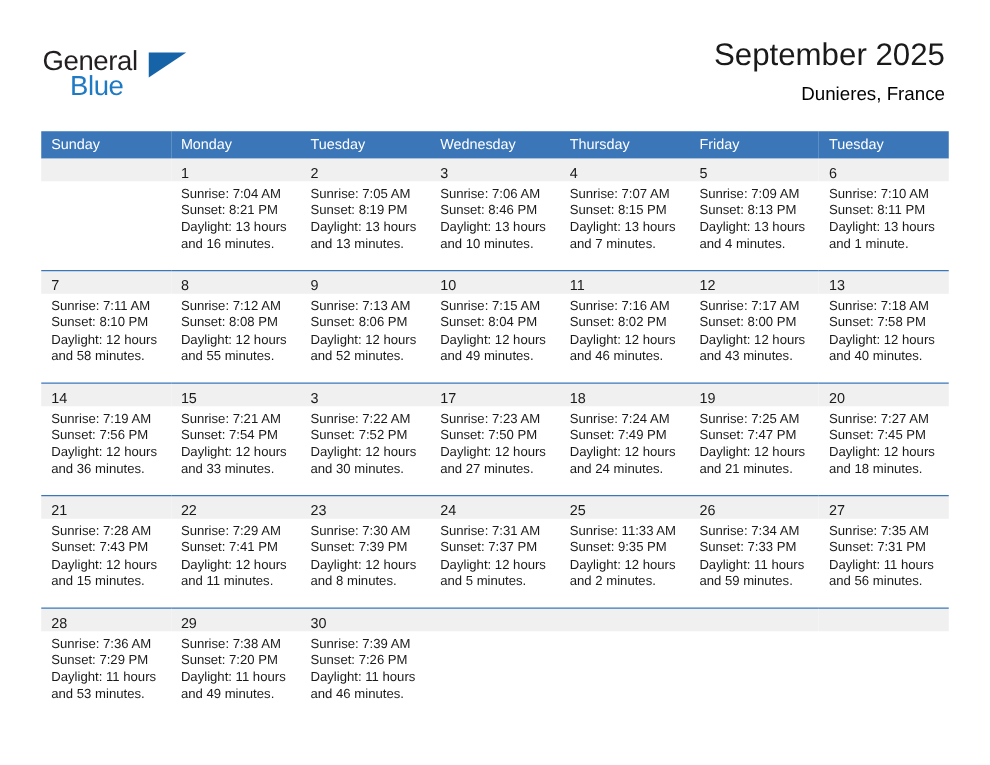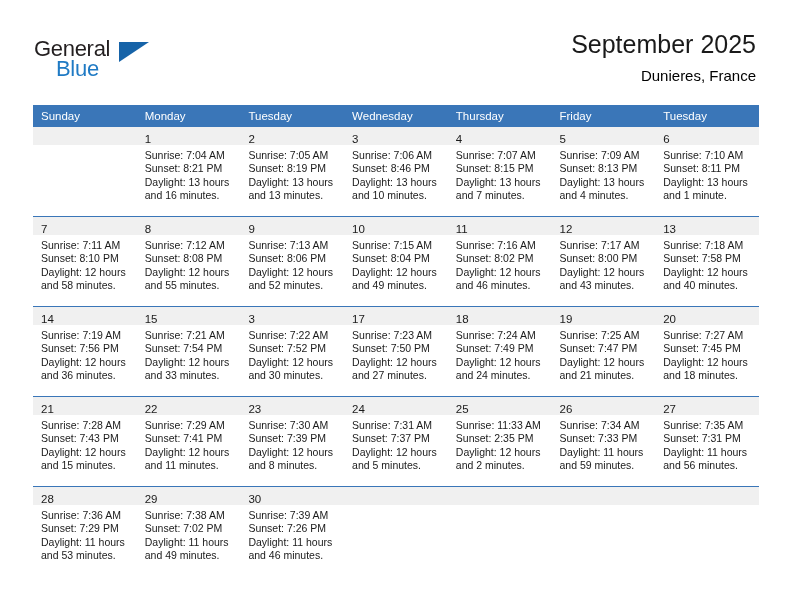--- a/index.html
+++ b/index.html
@@ -474,21 +474,21 @@
                   <div>Daylight: 12 hours</div>
                   <div>and 5 minutes.</div>
                 </div>
               </div>
             </td>
             <td>
               <div class="cell">
                 <div class="daynum-band"><span class="daynum">25</span></div>
                 <div class="cell-body">
                   <div>Sunrise: 11:33 AM</div>
-                  <div>Sunset: 2:35 PM</div>
+                  <div>Sunset: 9:35 PM</div>
                   <div>Daylight: 12 hours</div>
                   <div>and 2 minutes.</div>
                 </div>
               </div>
             </td>
             <td>
               <div class="cell">
                 <div class="daynum-band"><span class="daynum">26</span></div>
                 <div class="cell-body">
                   <div>Sunrise: 7:34 AM</div>
@@ -520,21 +520,21 @@
                   <div>Daylight: 11 hours</div>
                   <div>and 53 minutes.</div>
                 </div>
               </div>
             </td>
             <td>
               <div class="cell">
                 <div class="daynum-band"><span class="daynum">29</span></div>
                 <div class="cell-body">
                   <div>Sunrise: 7:38 AM</div>
-                  <div>Sunset: 7:02 PM</div>
+                  <div>Sunset: 7:20 PM</div>
                   <div>Daylight: 11 hours</div>
                   <div>and 49 minutes.</div>
                 </div>
               </div>
             </td>
             <td>
               <div class="cell">
                 <div class="daynum-band"><span class="daynum">30</span></div>
                 <div class="cell-body">
                   <div>Sunrise: 7:39 AM</div>

